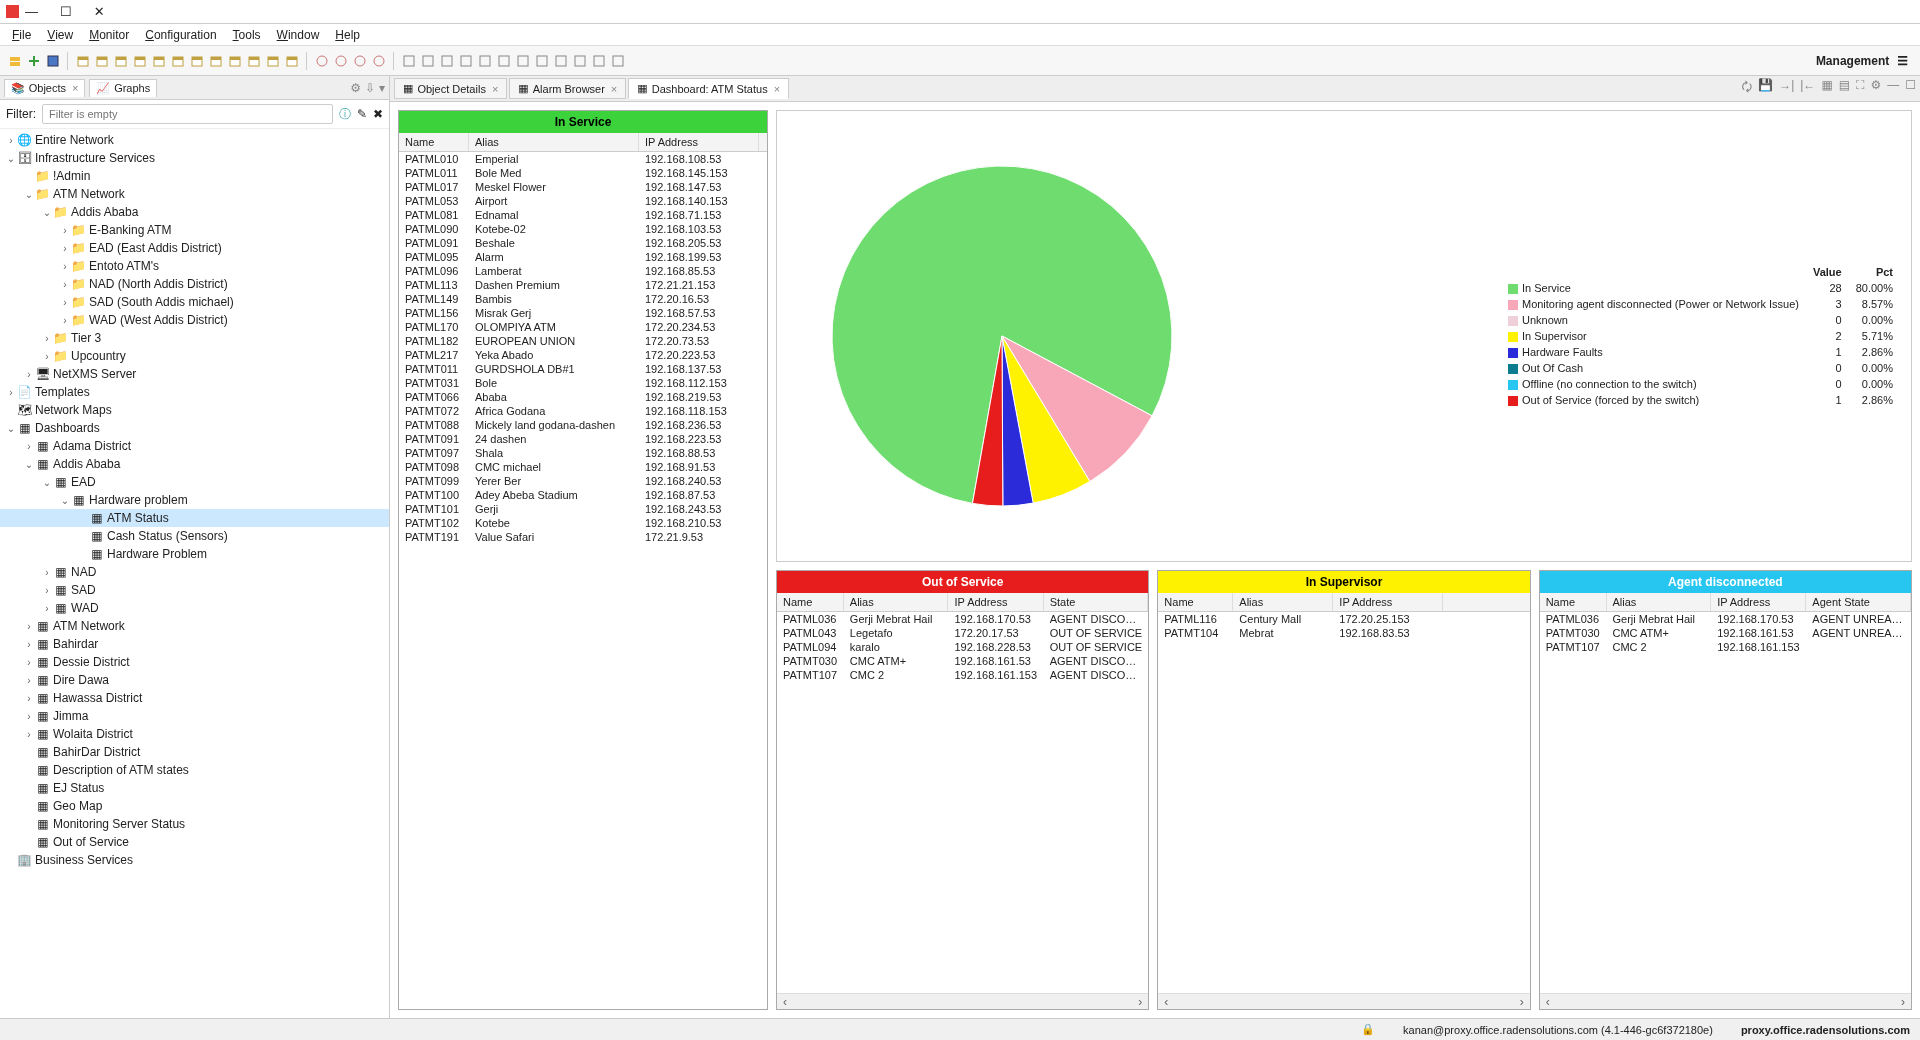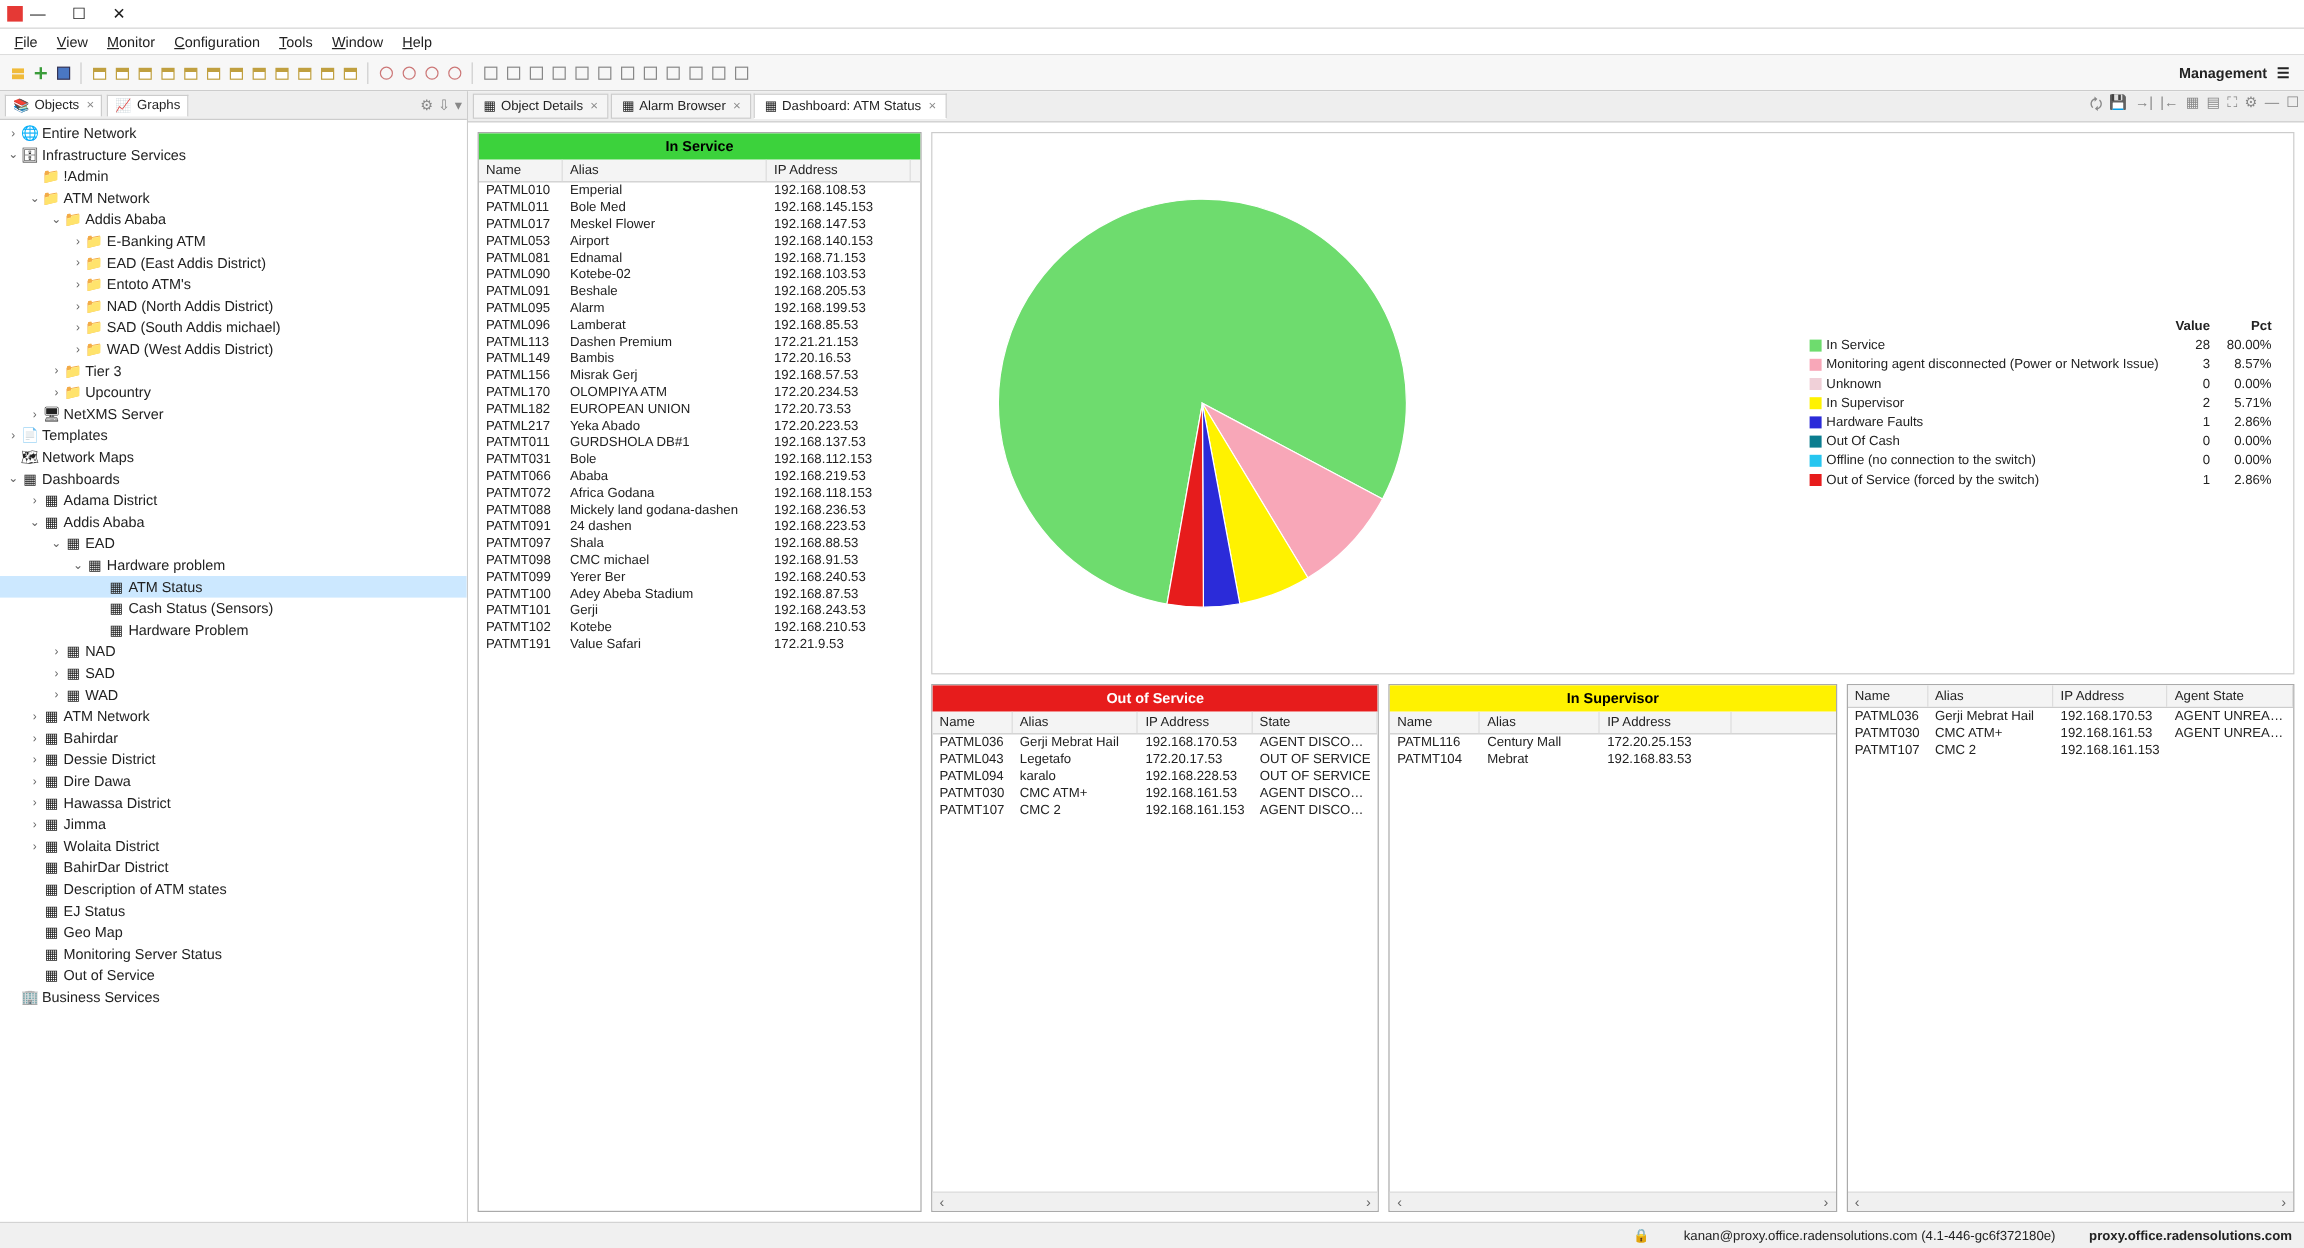--- a/index.html
+++ b/index.html
@@ -276,20 +276,27 @@
       <div class="sbtab">
           <span>📈</span>
           <span>Graphs</span>
         </div>
       <div class="sbicons">
         <span>⚙</span>
         <span>⇩</span>
         <span>▾</span>
       </div>
     </div>
+    <div class="filterrow">
+      <span>Filter:</span>
+      <input placeholder="Filter is empty" style="">
+      <span class="fi">ⓘ</span>
+      <span>✎</span>
+      <span>✖</span>
+    </div>
     <div class="tree" id="tree">
         <div class="node" style="padding-left: 4px;">
           <span class="tw">›</span>
           <span class="ticon">🌐</span>
           <span>Entire Network</span>
         </div>
         <div class="node" style="padding-left: 4px;">
           <span class="tw">⌄</span>
           <span class="ticon">🗄</span>
           <span>Infrastructure Services</span>
@@ -804,20 +811,21 @@
                   <div class="td" style="width:110px">192.168.83.53</div>
                 </div>
               </div>
             <div class="scrollh">
                 <span class="sarrow">‹</span>
                 <div style="flex:1"></div>
                 <span class="sarrow">›</span>
               </div>
           </div>
           <div class="panel">
+            <div class="phdr hdr-cyan">Agent disconnected</div>
             <div class="table" id="tbl-ad">
                 <div class="thead">
                   <div class="th" style="width:70px">Name</div>
                   <div class="th" style="width:110px">Alias</div>
                   <div class="th" style="width:100px">IP Address</div>
                   <div class="th" style="width:110px">Agent State</div>
                 </div>
                 <div class="trow">
                   <div class="td" style="width:70px">PATML036</div>
                   <div class="td" style="width:110px">Gerji Mebrat Hail</div>

